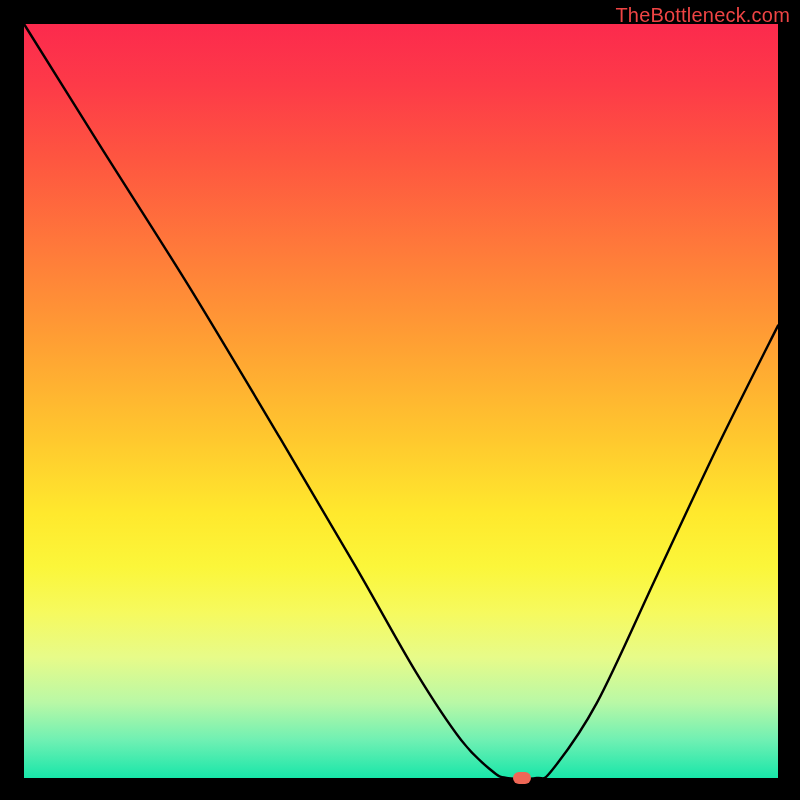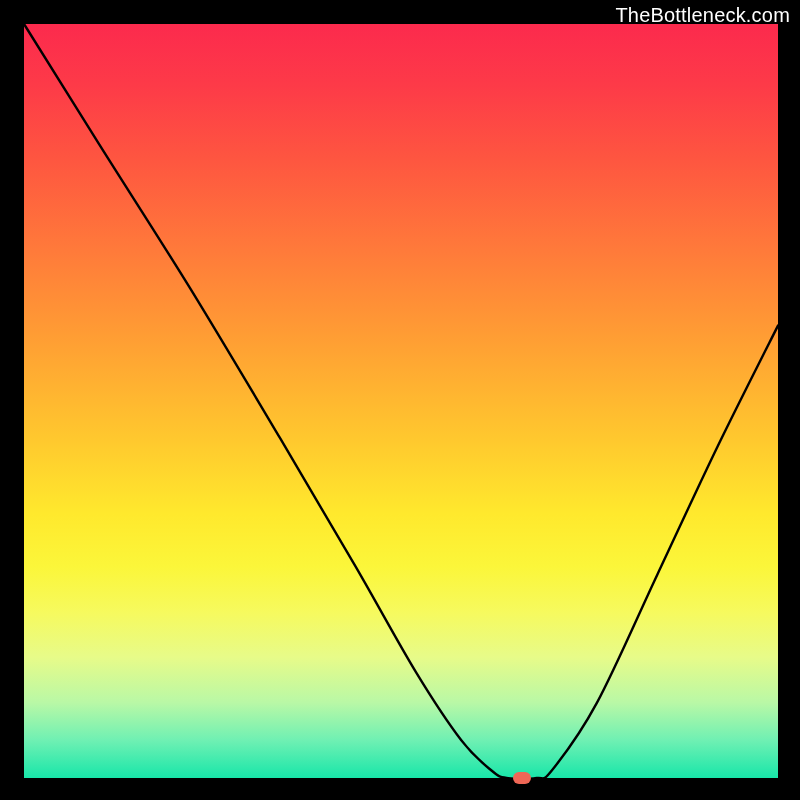--- a/index.html
+++ b/index.html
@@ -14,21 +14,21 @@
   .frame {
     position: relative;
     width: 800px;
     height: 800px;
     background: #000;
   }
   .watermark {
     position: absolute;
     top: 4px;
     right: 10px;
-    color: #ffffff;
+    color: #ef4444;
     font-size: 20px;
     font-weight: 500;
     z-index: 10;
     letter-spacing: 0.2px;
   }
   .plot-area {
     position: absolute;
     left: 24px;
     top: 24px;
     width: 754px;

